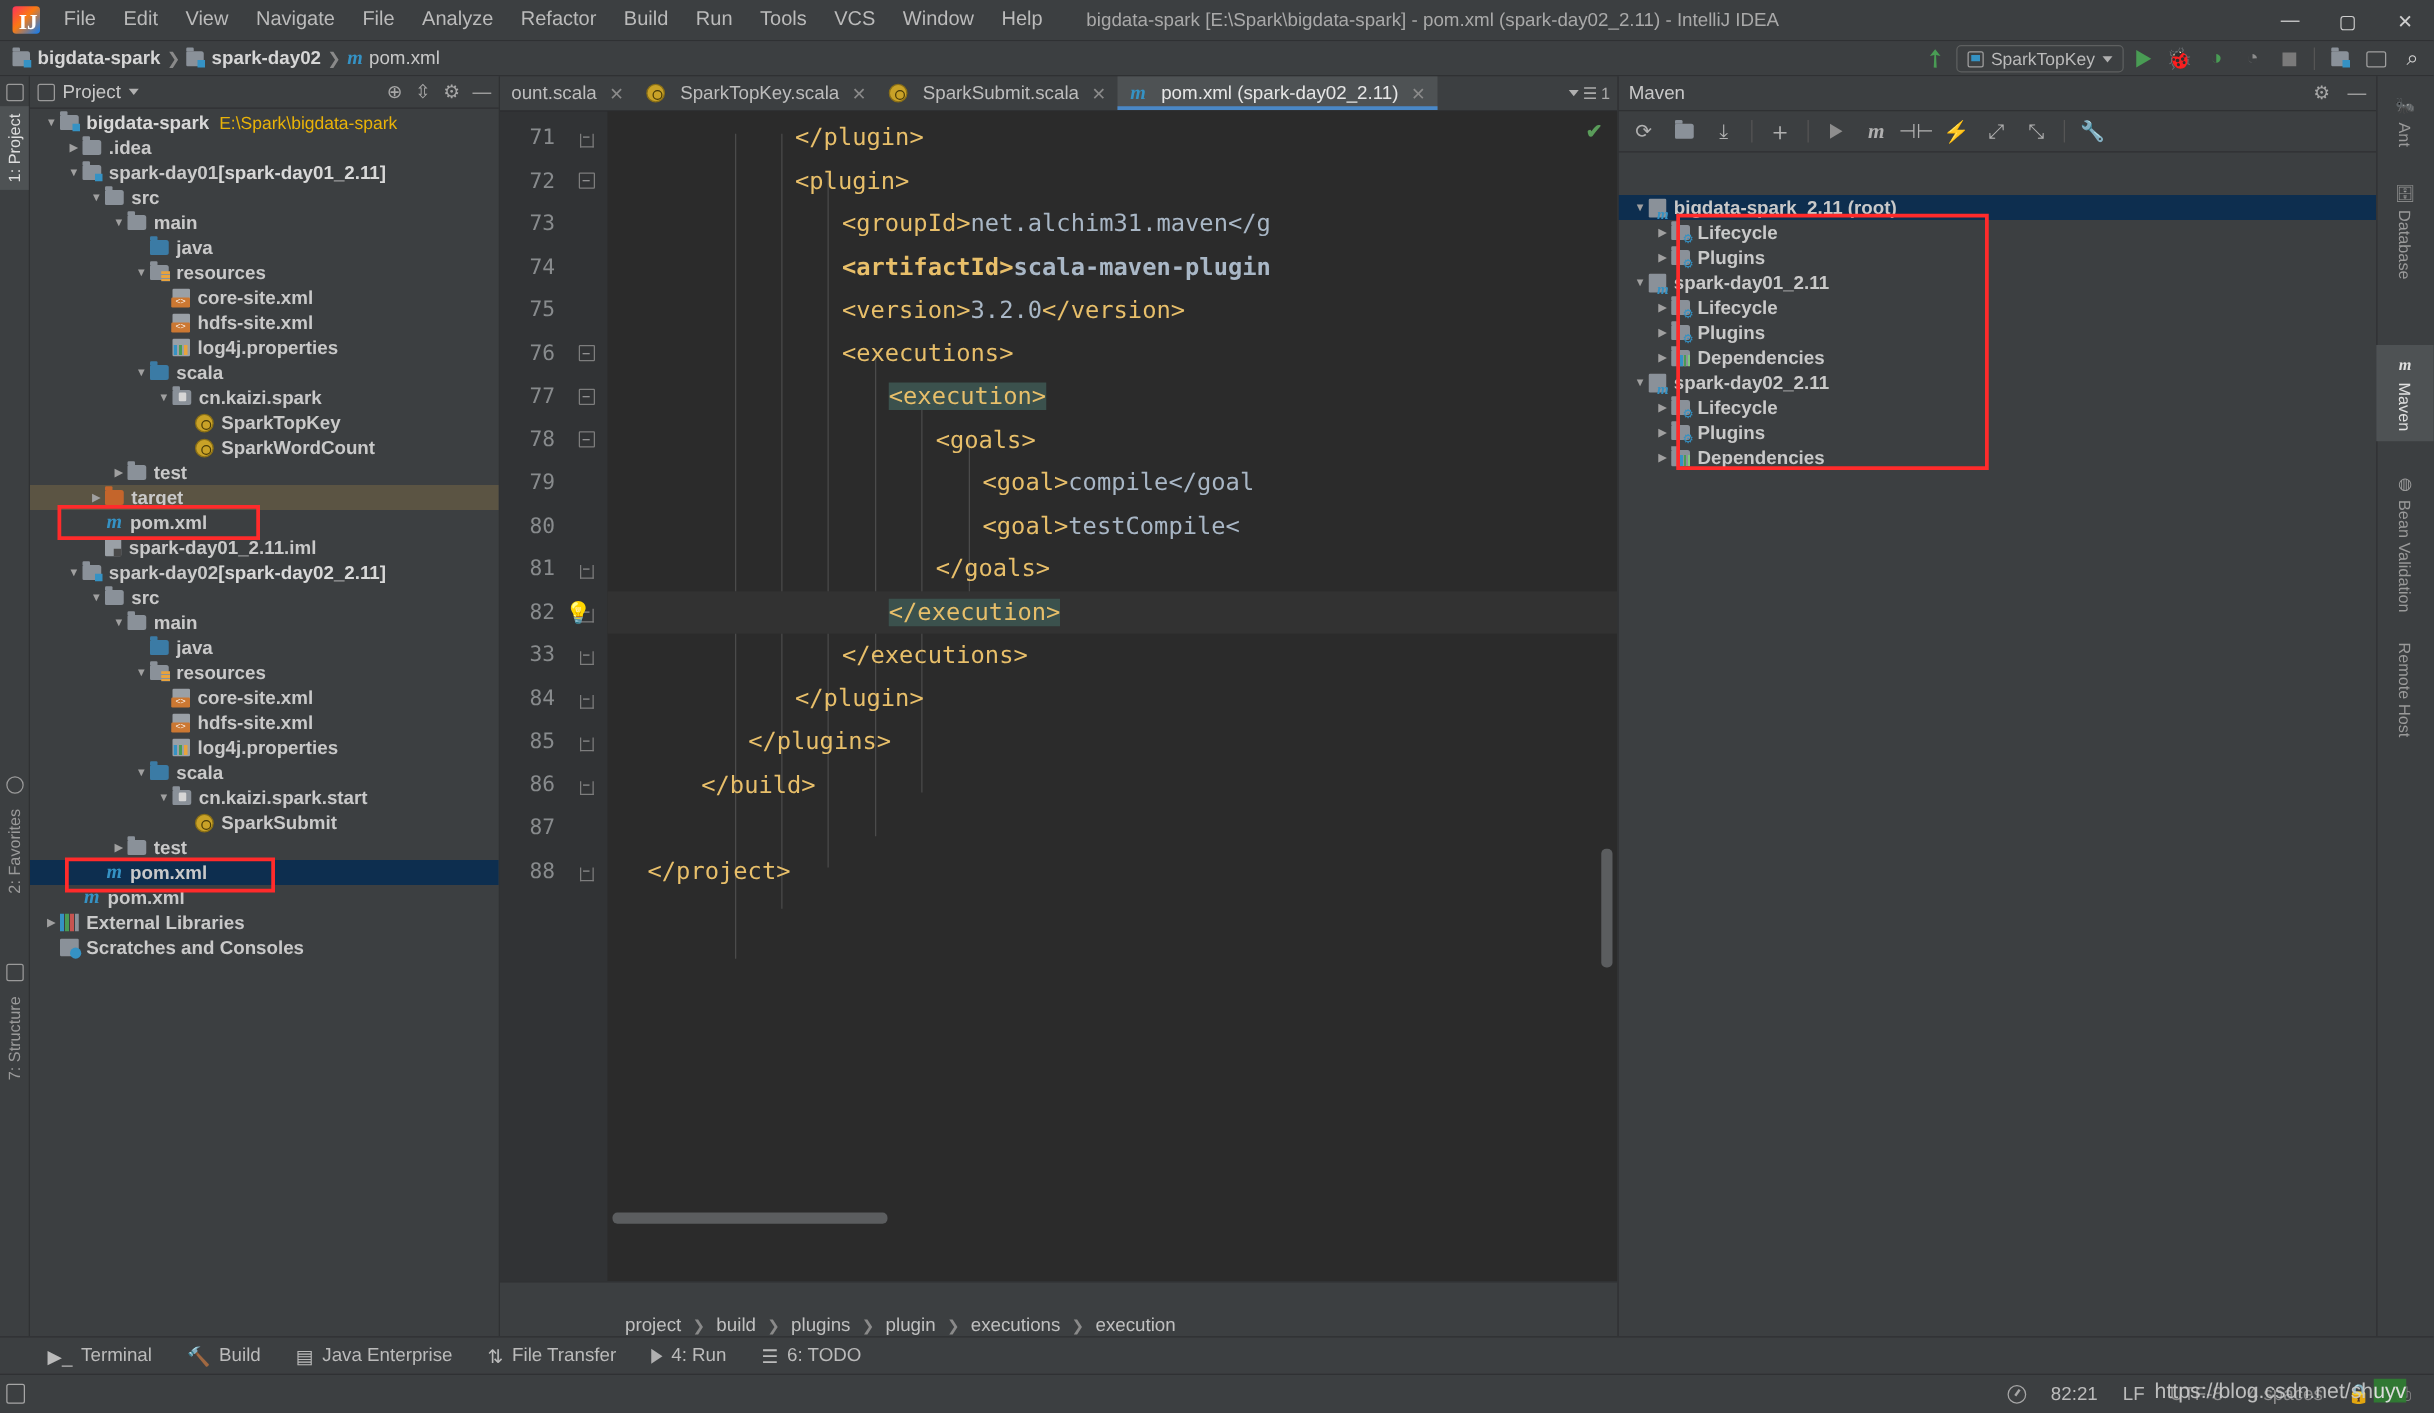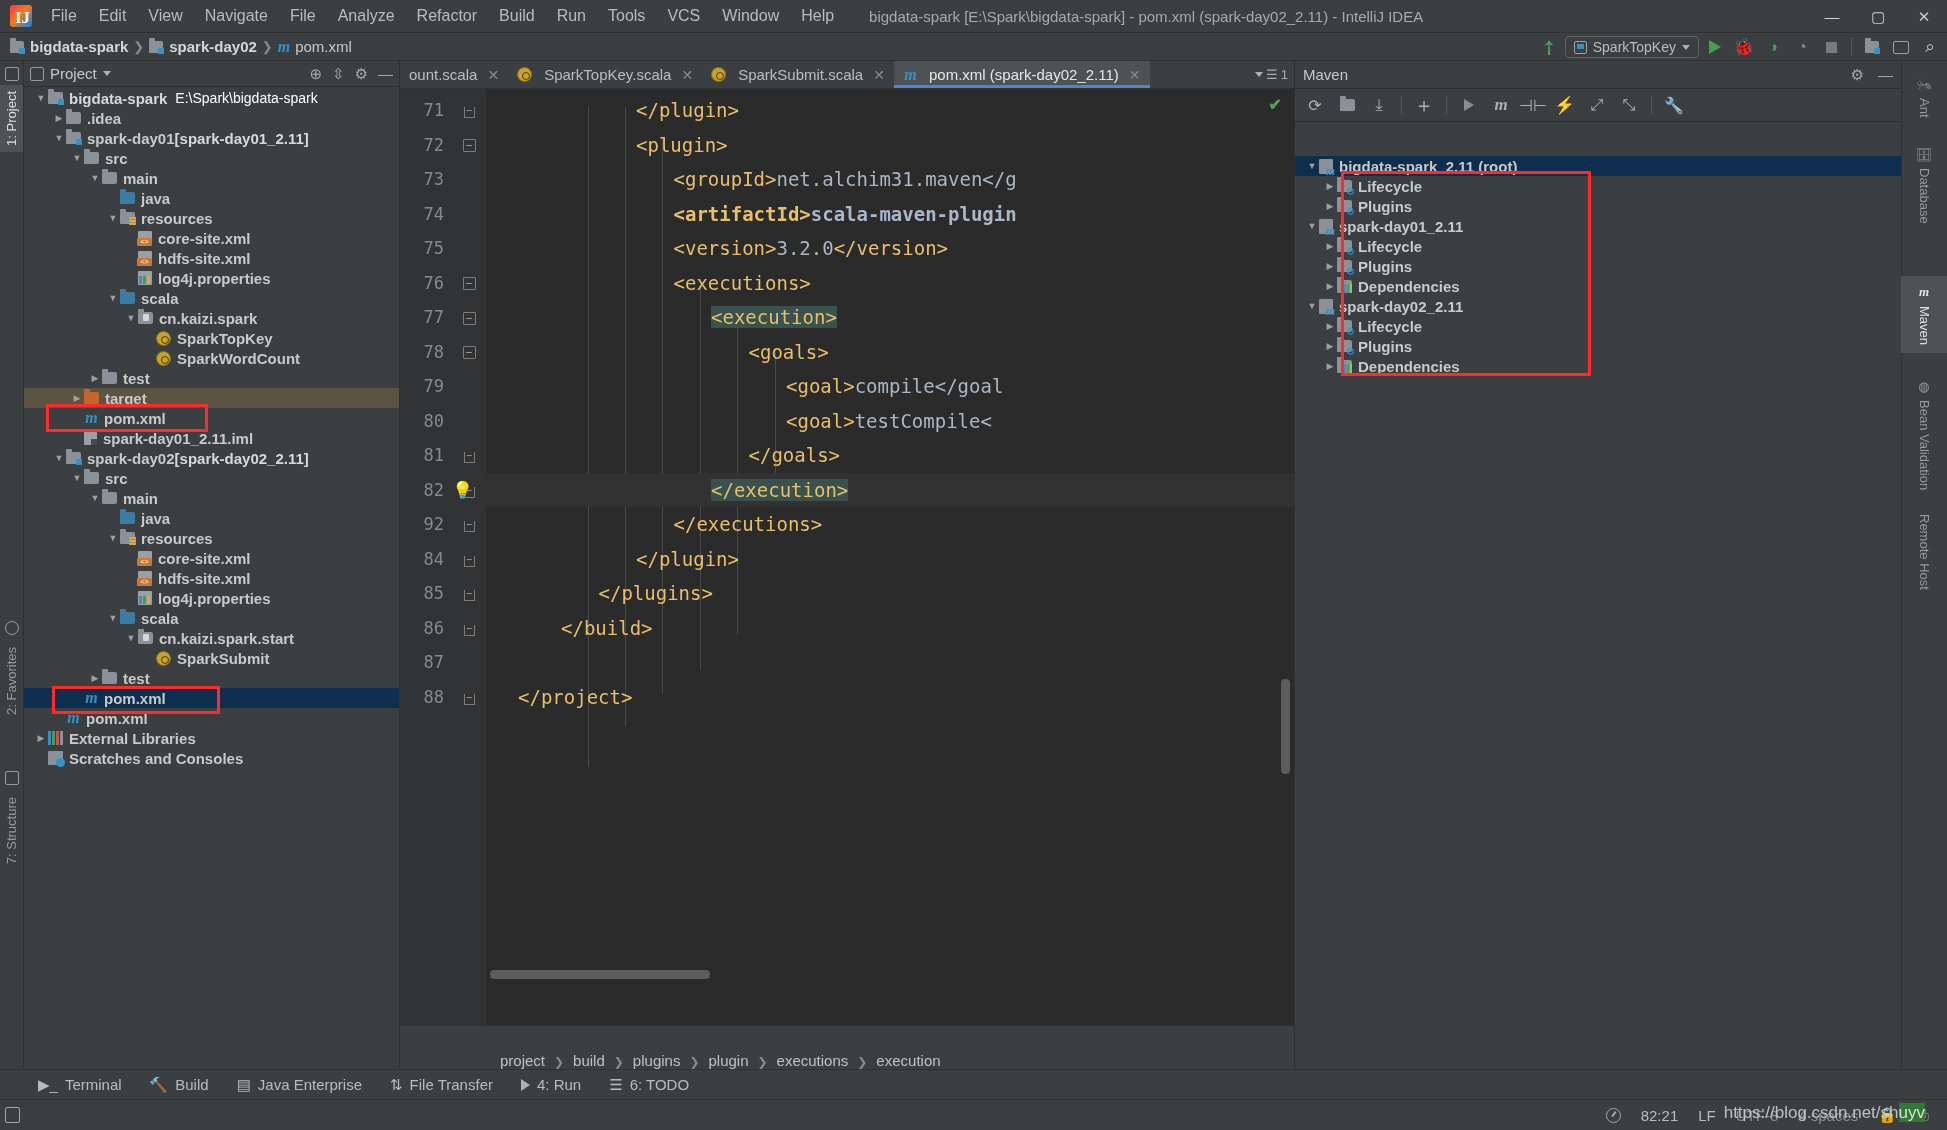--- a/index.html
+++ b/index.html
@@ -109,21 +109,21 @@
   .panel-head-right { margin-left:auto; display:flex; align-items:center; gap:10px; }
   .hicon { color:#a7a7a7; font-size:15px; line-height:1; }
   .tree { position:absolute; top:27px; left:0; right:0; bottom:0; overflow:hidden; font-size:15px; }
   .trow {
     display:flex; align-items:center; height:20px; padding-left:4px; white-space:nowrap;
     position: relative;
   }
   .arw { width:14px; text-align:center; color:#a0a0a0; font-size:9px; flex:none; }
   .lbl { color:#c9c9c9;font-weight:bold; }
   .lbl.bold { font-weight:bold; color:#d8d8d8; }
-  .sub { color:#ffffff; margin-left:8px; font-size:14px; }
+  .sub { color:#eab308; margin-left:8px; font-size:14px; }
   .trow.sel-amber { background:#5b5443; }
   .trow.sel-blue { background:#0d2e4f; }
 
   
   .f { width:15px;height:12px;flex:none;margin-right:6px;position:relative;border-radius:1px 2px 2px 1px; }
   .f::before{content:"";position:absolute;left:0;top:-3px;width:6px;height:3px;border-radius:1px 1px 0 0;}
   .f.grey{background:#8a9199;} .f.grey::before{background:#8a9199;}
   .f.blue{background:#3b7ba5;} .f.blue::before{background:#3b7ba5;}
   .f.orange{background:#c4652b;} .f.orange::before{background:#c4652b;}
   .f.mod::after{content:"";position:absolute;right:-1px;bottom:-1px;width:6px;height:6px;background:#3592c4;}
@@ -626,21 +626,21 @@
           <div class="codeline"><span class="lnum">73</span><span class="fold"></span><span class="ctext" style="position:relative;z-index:1;"><span style="display:inline-block;width:187.5px"></span><span class=""><span class="tag">&lt;groupId&gt;</span>net.alchim31.maven&lt;/g</span></span></div>
           <div class="codeline"><span class="lnum">74</span><span class="fold"></span><span class="ctext" style="position:relative;z-index:1;font-weight:bold;"><span style="display:inline-block;width:187.5px"></span><span class=""><span class="tag">&lt;artifactId&gt;</span>scala-maven-plugin</span></span></div>
           <div class="codeline"><span class="lnum">75</span><span class="fold"></span><span class="ctext" style="position:relative;z-index:1;"><span style="display:inline-block;width:187.5px"></span><span class=""><span class="tag">&lt;version&gt;</span>3.2.0<span class="tag">&lt;/version&gt;</span></span></span></div>
           <div class="codeline"><span class="lnum">76</span><span class="fold"><span class="foldbox">−</span></span><span class="ctext" style="position:relative;z-index:1;"><span style="display:inline-block;width:187.5px"></span><span class=""><span class="tag">&lt;executions&gt;</span></span></span></div>
           <div class="codeline"><span class="lnum">77</span><span class="fold"><span class="foldbox">−</span></span><span class="ctext" style="position:relative;z-index:1;"><span style="display:inline-block;width:225px"></span><span class="hl-teal"><span class="tag">&lt;execution&gt;</span></span></span></div>
           <div class="codeline"><span class="lnum">78</span><span class="fold"><span class="foldbox">−</span></span><span class="ctext" style="position:relative;z-index:1;"><span style="display:inline-block;width:262.5px"></span><span class=""><span class="tag">&lt;goals&gt;</span></span></span></div>
           <div class="codeline"><span class="lnum">79</span><span class="fold"></span><span class="ctext" style="position:relative;z-index:1;"><span style="display:inline-block;width:300px"></span><span class=""><span class="tag">&lt;goal&gt;</span>compile&lt;/goal</span></span></div>
           <div class="codeline"><span class="lnum">80</span><span class="fold"></span><span class="ctext" style="position:relative;z-index:1;"><span style="display:inline-block;width:300px"></span><span class=""><span class="tag">&lt;goal&gt;</span>testCompile&lt;</span></span></div>
           <div class="codeline"><span class="lnum">81</span><span class="fold"><span class="foldtip">−</span></span><span class="ctext" style="position:relative;z-index:1;"><span style="display:inline-block;width:262.5px"></span><span class=""><span class="tag">&lt;/goals&gt;</span></span></span></div>
           <div class="codeline"><span class="caret-line"></span><span class="lnum">82</span><span class="fold"><span class="foldtip">−</span></span><span class="bulb">💡</span><span class="ctext" style="position:relative;z-index:1;"><span style="display:inline-block;width:225px"></span><span class="hl-teal"><span class="tag">&lt;/execution&gt;</span></span></span></div>
-          <div class="codeline"><span class="lnum">92</span><span class="fold"><span class="foldtip">−</span></span><span class="ctext" style="position:relative;z-index:1;"><span style="display:inline-block;width:187.5px"></span><span class=""><span class="tag">&lt;/executions&gt;</span></span></span></div>
+          <div class="codeline"><span class="lnum">33</span><span class="fold"><span class="foldtip">−</span></span><span class="ctext" style="position:relative;z-index:1;"><span style="display:inline-block;width:187.5px"></span><span class=""><span class="tag">&lt;/executions&gt;</span></span></span></div>
           <div class="codeline"><span class="lnum">84</span><span class="fold"><span class="foldtip">−</span></span><span class="ctext" style="position:relative;z-index:1;"><span style="display:inline-block;width:150px"></span><span class=""><span class="tag">&lt;/plugin&gt;</span></span></span></div>
           <div class="codeline"><span class="lnum">85</span><span class="fold"><span class="foldtip">−</span></span><span class="ctext" style="position:relative;z-index:1;"><span style="display:inline-block;width:112.5px"></span><span class=""><span class="tag">&lt;/plugins&gt;</span></span></span></div>
           <div class="codeline"><span class="lnum">86</span><span class="fold"><span class="foldtip">−</span></span><span class="ctext" style="position:relative;z-index:1;"><span style="display:inline-block;width:75px"></span><span class=""><span class="tag">&lt;/build&gt;</span></span></span></div>
           <div class="codeline"><span class="lnum">87</span><span class="fold"></span><span class="ctext" style="position:relative;z-index:1;"><span style="display:inline-block;width:0px"></span><span class=""></span></span></div>
           <div class="codeline"><span class="lnum">88</span><span class="fold"><span class="foldtip">−</span></span><span class="ctext" style="position:relative;z-index:1;margin-left:32px;"><span style="display:inline-block;width:0px"></span><span class=""><span class="tag">&lt;/project&gt;</span></span></span></div>
         </div>
       <div class="err-mark">✔</div>
       <div class="hscroll"></div>
       <div class="vscroll"></div>
     </div>

